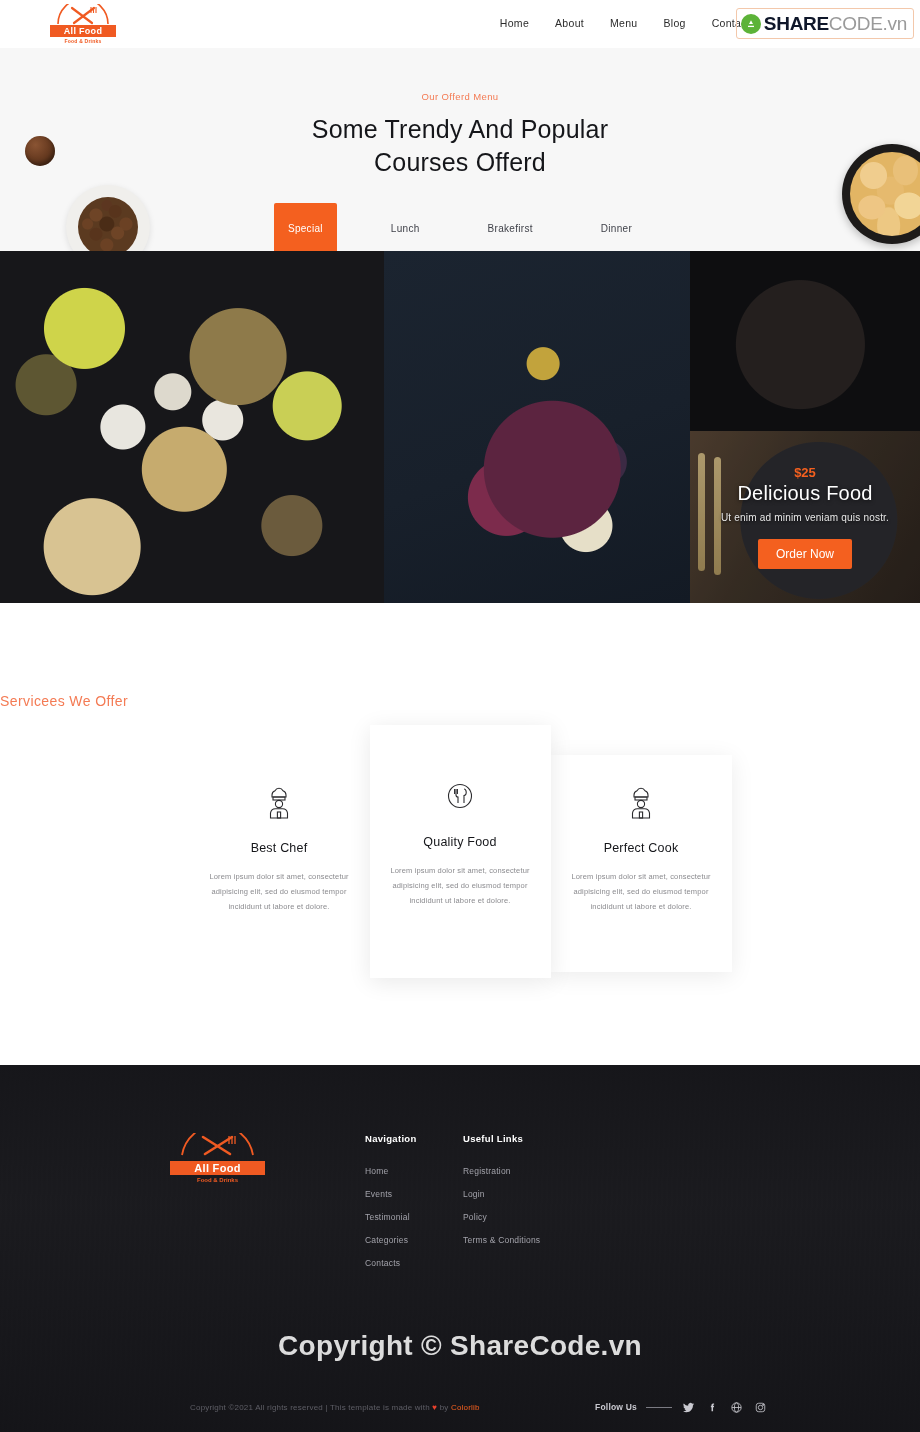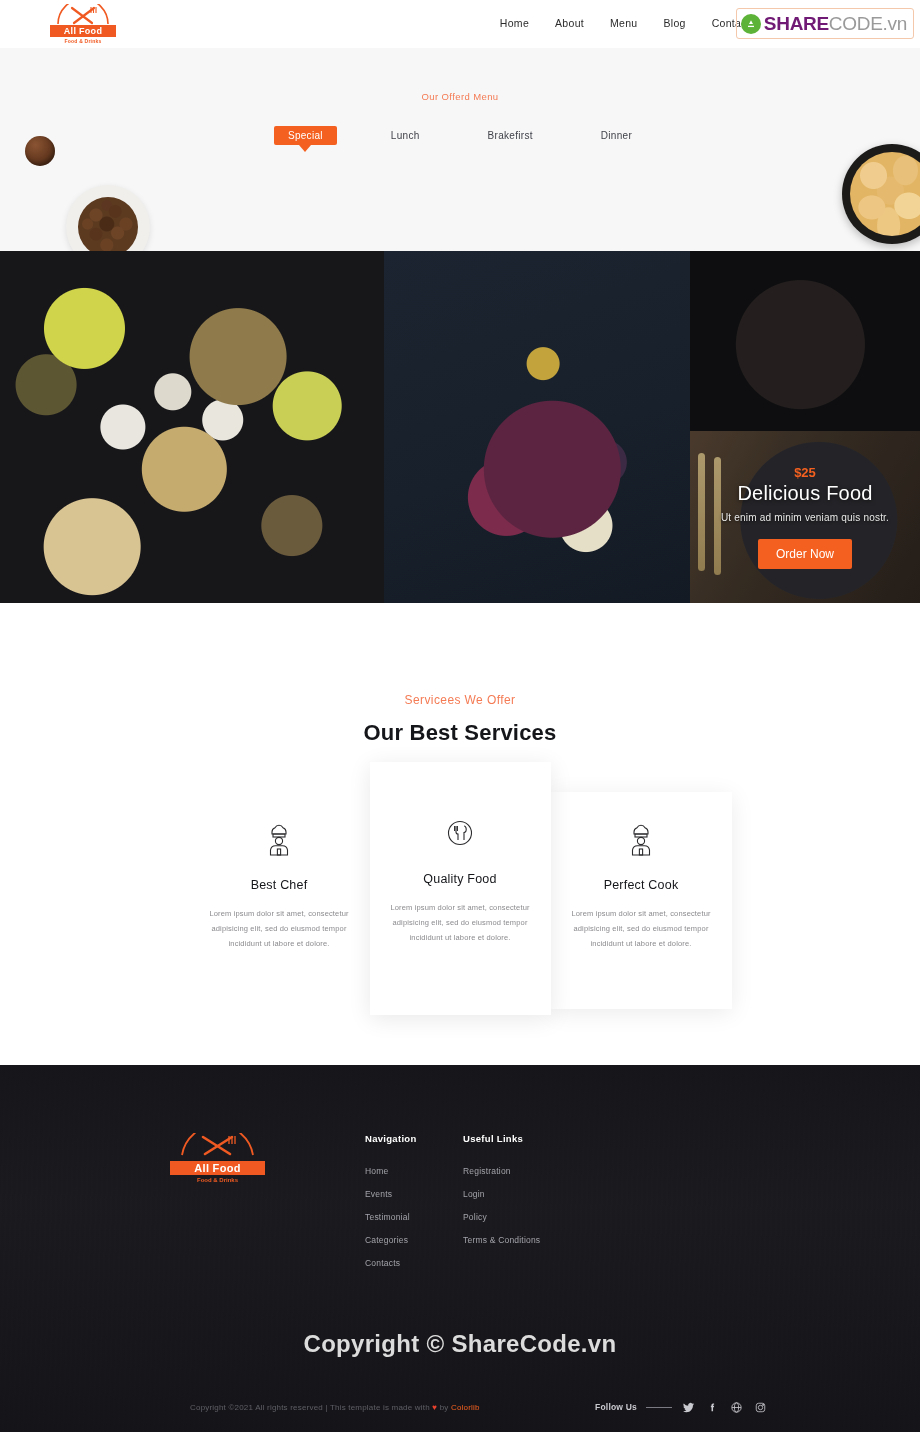--- a/index.html
+++ b/index.html
@@ -31,37 +31,37 @@
 
   .sharecode-badge {
     position:absolute; right:6px; top:8px; display:flex; align-items:center;
     border:1px solid #f3c8ab; border-radius:3px; padding:2px 6px 2px 4px; height:31px;
   }
   .sc-circle {
     width:20px;height:20px;border-radius:50%;background:#5cb338;
     display:flex;align-items:center;justify-content:center;margin-right:3px;flex:0 0 auto;
   }
   .sc-text { font-size:19px; font-weight:bold; letter-spacing:-.3px; line-height:1; }
-  .sc-green { color:#701a75; }
+  .sc-green { color:#0f172a; }
   .sc-gray { color:#9a9a9a; font-weight:normal; }
 
   
   .hero {
     height:203px; background:#f7f7f7; position:relative; overflow:hidden;
   }
   .hero-sub {
     text-align:center; color:#f47b54; font-size:9.5px; letter-spacing:.4px; padding-top:43px;
   }
   .hero-title {
     text-align:center; color:#15161a; font-size:25px; line-height:33px;
     font-weight:normal; letter-spacing:.2px; margin-top:11px;
   }
   .hero-tabs { display:flex; justify-content:center; gap:40px; margin-top:24px; }
   .tab {
-    font-size:10px; color:#40424a; letter-spacing:.3px; padding:4px 14px;
+    font-size:10px; color:#40424a; letter-spacing:.3px; padding:20px 14px;
     position:relative; cursor:pointer; background:transparent;
   }
   .tab.active { background:#f4601f; color:#fff; border-radius:2px; }
   .tab.active:after {
     content:""; position:absolute; left:50%; margin-left:-6px; bottom:-7px;
     border-left:6px solid transparent; border-right:6px solid transparent;
     border-top:7px solid #f4601f;
   }
 
   .cookie {
@@ -172,21 +172,21 @@
     text-shadow:0 1px 3px rgba(0,0,0,.7);
   }
   .order-btn {
     margin-top:16px; background:#f4601f; color:#fff; border:none;
     font-size:12px; padding:8px 18px; border-radius:2px; cursor:pointer;
     font-family:"Liberation Sans", sans-serif;
   }
 
   
   .services { background:#fff; padding-top:90px; height:462px; position:relative; }
-  .sv-sub { text-align:center; color:#f47b54; font-size:12px; letter-spacing:.4px; }
+  .sv-sub { text-align:left; color:#f47b54; font-size:14px; letter-spacing:.4px; }
   .sv-title {
     text-align:center; color:#15161a; font-size:22px; margin-top:13px; letter-spacing:.2px;
   }
   .cards { display:flex; justify-content:center; margin-top:46px; align-items:flex-start; }
   .card { width:181px; padding:28px 14px 30px; text-align:center; position:relative; background:#fff; }
   .card.raised {
     box-shadow:0 4px 22px rgba(0,0,0,.09); padding:52px 14px 70px; margin-top:-30px; z-index:3;
   }
   .card.shadow-right { box-shadow:0 4px 22px rgba(0,0,0,.08); padding:28px 14px 58px; z-index:2; }
   .card-icon { height:38px; display:flex; align-items:center; justify-content:center; }
@@ -226,21 +226,21 @@
   .insta-cell { width:58px; height:50px; }
   .ig1 { background:radial-gradient(circle at 45% 55%, #7d2f45 0 22px, transparent 23px), #1d2730; }
   .ig2 { background:radial-gradient(circle at 55% 62%, #e2cfc0 0 15px, transparent 16px), #16130f; }
   .ig3 { background:radial-gradient(circle at 50% 52%, #2e2320 0 21px, transparent 22px), #3a2b3c; }
   .ig4 { background:radial-gradient(circle at 48% 55%, #5c2c4c 0 20px, transparent 21px), radial-gradient(circle at 62% 40%, #8c9a3d 0 11px, transparent 12px), #1a1f23; }
   .ig5 { background:radial-gradient(circle at 45% 42%, #a88a5e 0 20px, transparent 21px), #1e2731; }
   .ig6 { background:radial-gradient(circle at 55% 60%, #e3ddcd 0 17px, transparent 18px), #1d2935; }
 
   .wm-footer {
     position:absolute; left:0; right:0; top:1330px; text-align:center;
-    font-size:24px; font-weight:bold; color:#dcdcdc; letter-spacing:.3px;
+    font-size:28px; font-weight:bold; color:#dcdcdc; letter-spacing:.3px;
     z-index:5; pointer-events:none;
   }
   .f-bottom {
     position:absolute; bottom:0; left:0; width:920px; height:50px;
     display:flex; align-items:center; z-index:3;
   }
   .copy-text {
     position:absolute; left:190px; font-size:8px; color:#5e5e66; letter-spacing:.2px;
   }
   .copy-text .heart { color:#e8412c; }
@@ -290,20 +290,24 @@
   </div>
 </div>
 
 <section class="hero">
   <div class="cookie"></div>
 
   <div class="coffee-cup"></div>
   <div class="chips-bowl"></div>
 
   <div class="hero-sub">Our Offerd Menu</div>
+  <h1 class="hero-title">
+    <span>Some Trendy And Popular</span><br>
+    <span>Courses Offerd</span>
+  </h1>
 
   <div class="hero-tabs">
     <div class="tab active">Special</div>
     <div class="tab">Lunch</div>
     <div class="tab">Brakefirst</div>
     <div class="tab">Dinner</div>
   </div>
 </section>
 
 <section class="gallery">
@@ -328,21 +332,20 @@
         <div class="ov-title">Delicious Food</div>
         <div class="ov-desc">Ut enim ad minim veniam quis nostr.</div>
         <button class="order-btn">Order Now</button>
       </div>
     </div>
   </div>
 </section>
 
 <section class="services">
   <div class="sv-sub">Servicees We Offer</div>
-  <h2 class="sv-title">Our Best Services</h2>
 
   <div class="cards">
     <div class="card">
       <div class="card-icon">
         <svg width="30" height="34" viewBox="0 0 30 34" fill="none" stroke="#2b2b2e" stroke-width="1.1">
           <path d="M8 10 a4.5 4.5 0 0 1 3-4.3 a4.5 4.5 0 0 1 8 0 A4.5 4.5 0 0 1 22 10 v2 H8 Z"></path>
           <rect x="9" y="12" width="12" height="3"></rect>
           <circle cx="15" cy="19" r="3.6"></circle>
           <path d="M6.5 33 v-5 a5 5 0 0 1 5-4.3 h7 a5 5 0 0 1 5 4.3 v5 Z"></path>
           <rect x="13.4" y="27" width="3.2" height="6"></rect>

